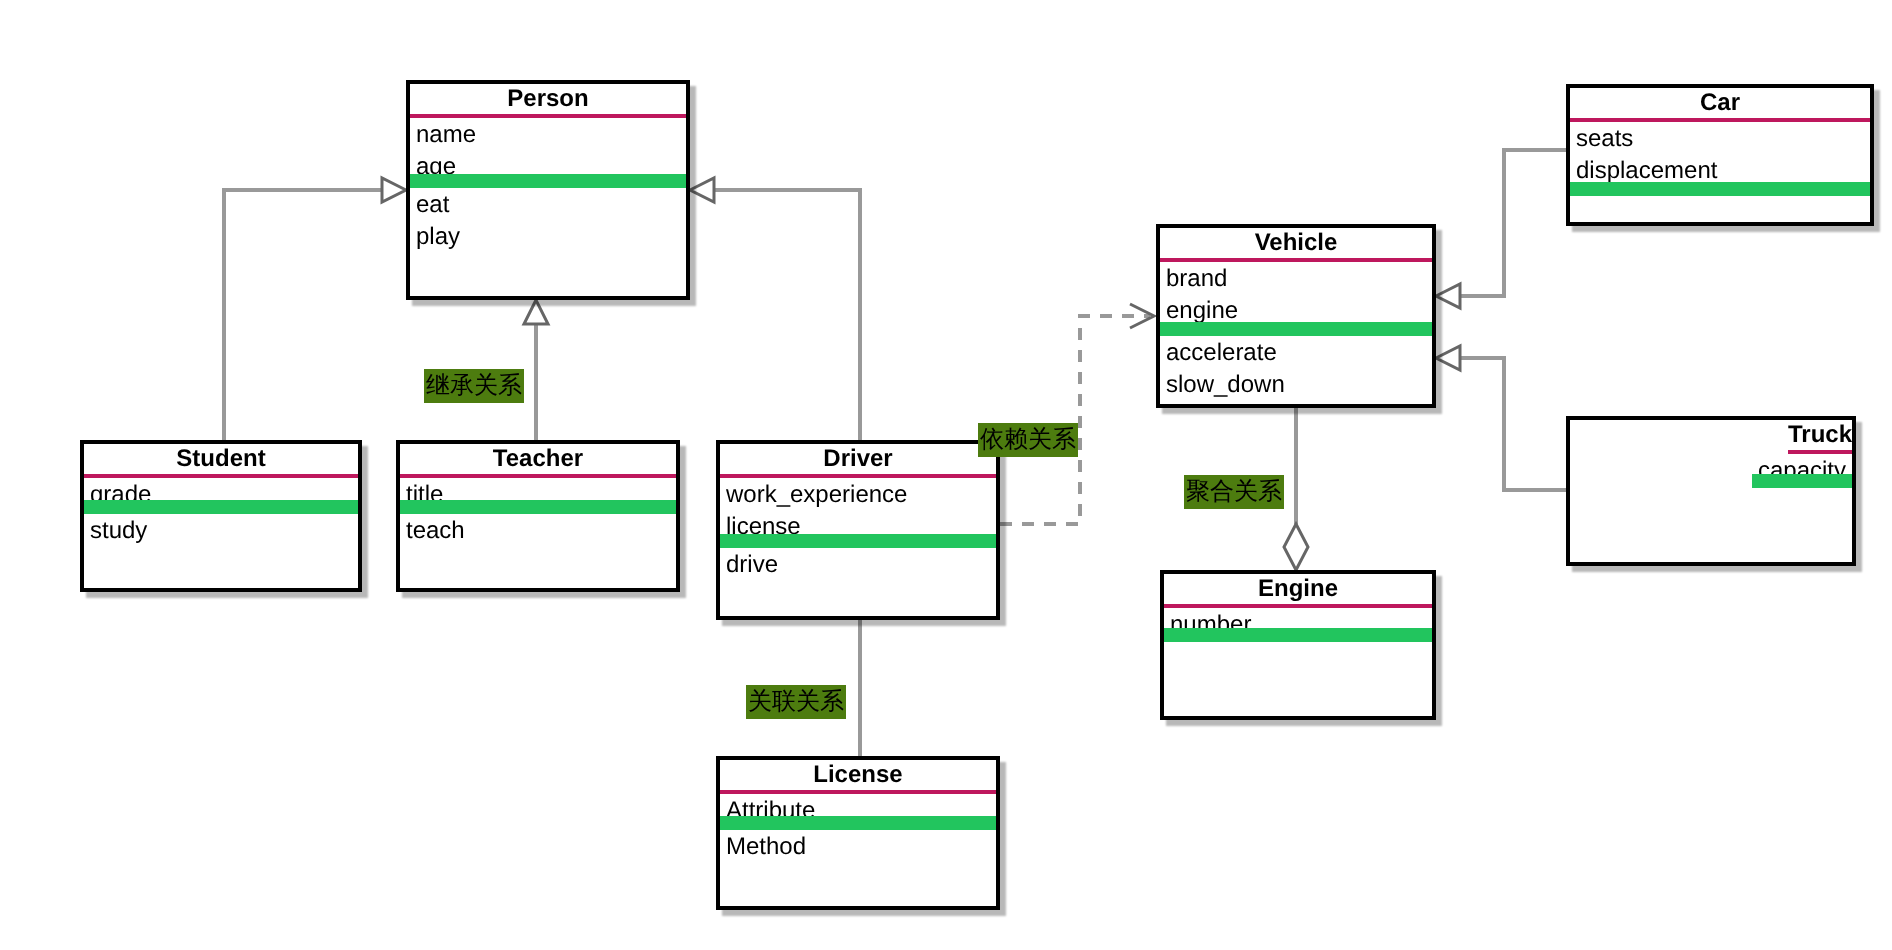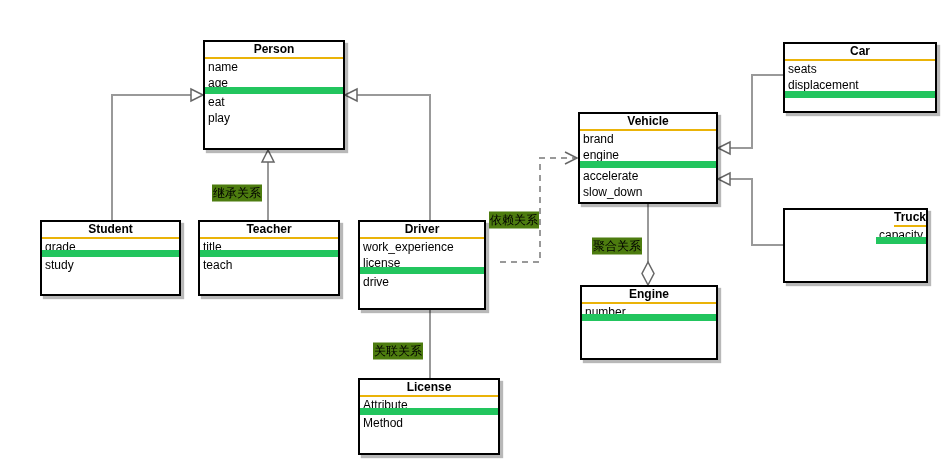--- a/index.html
+++ b/index.html
@@ -46,21 +46,21 @@
     border: 2px solid #000000;
     box-shadow: 3px 3px 1px rgba(0,0,0,0.28);
     display: flex;
     flex-direction: column;
     font-size: 12px;
     color: #000000;
   }
   .uml-title {
     box-sizing: border-box;
     height: 17px;
-    border-bottom: 2px solid #eab308;
+    border-bottom: 2px solid #be185d;
     font-weight: bold;
     text-align: center;
     line-height: 14px;
     overflow: hidden;
   }
   .uml-attrs {
     box-sizing: border-box;
     border-bottom: 7px solid #22c55e;
     padding: 0 3px;
     overflow: hidden;
@@ -129,21 +129,21 @@
       </div>
       <div class="uml-class" style="left: 198px; top: 220px; width: 142px; height: 76px;">
         <div class="uml-title">Teacher</div>
         <div class="uml-attrs" style="height: 18px;">
           <div class="uml-line">title</div>
         </div>
         <div class="uml-methods">
           <div class="uml-line">teach</div>
         </div>
       </div>
-      <div class="uml-class" style="left: 358px; top: 220px; width: 128px; height: 90px;">
+      <div class="uml-class" style="left: 358px; top: 220px; width: 142px; height: 90px;">
         <div class="uml-title">Driver</div>
         <div class="uml-attrs" style="height: 35px;">
           <div class="uml-line">work_experience</div>
           <div class="uml-line">license</div>
         </div>
         <div class="uml-methods">
           <div class="uml-line">drive</div>
         </div>
       </div>
       <div class="uml-class" style="left: 358px; top: 378px; width: 142px; height: 77px;">

